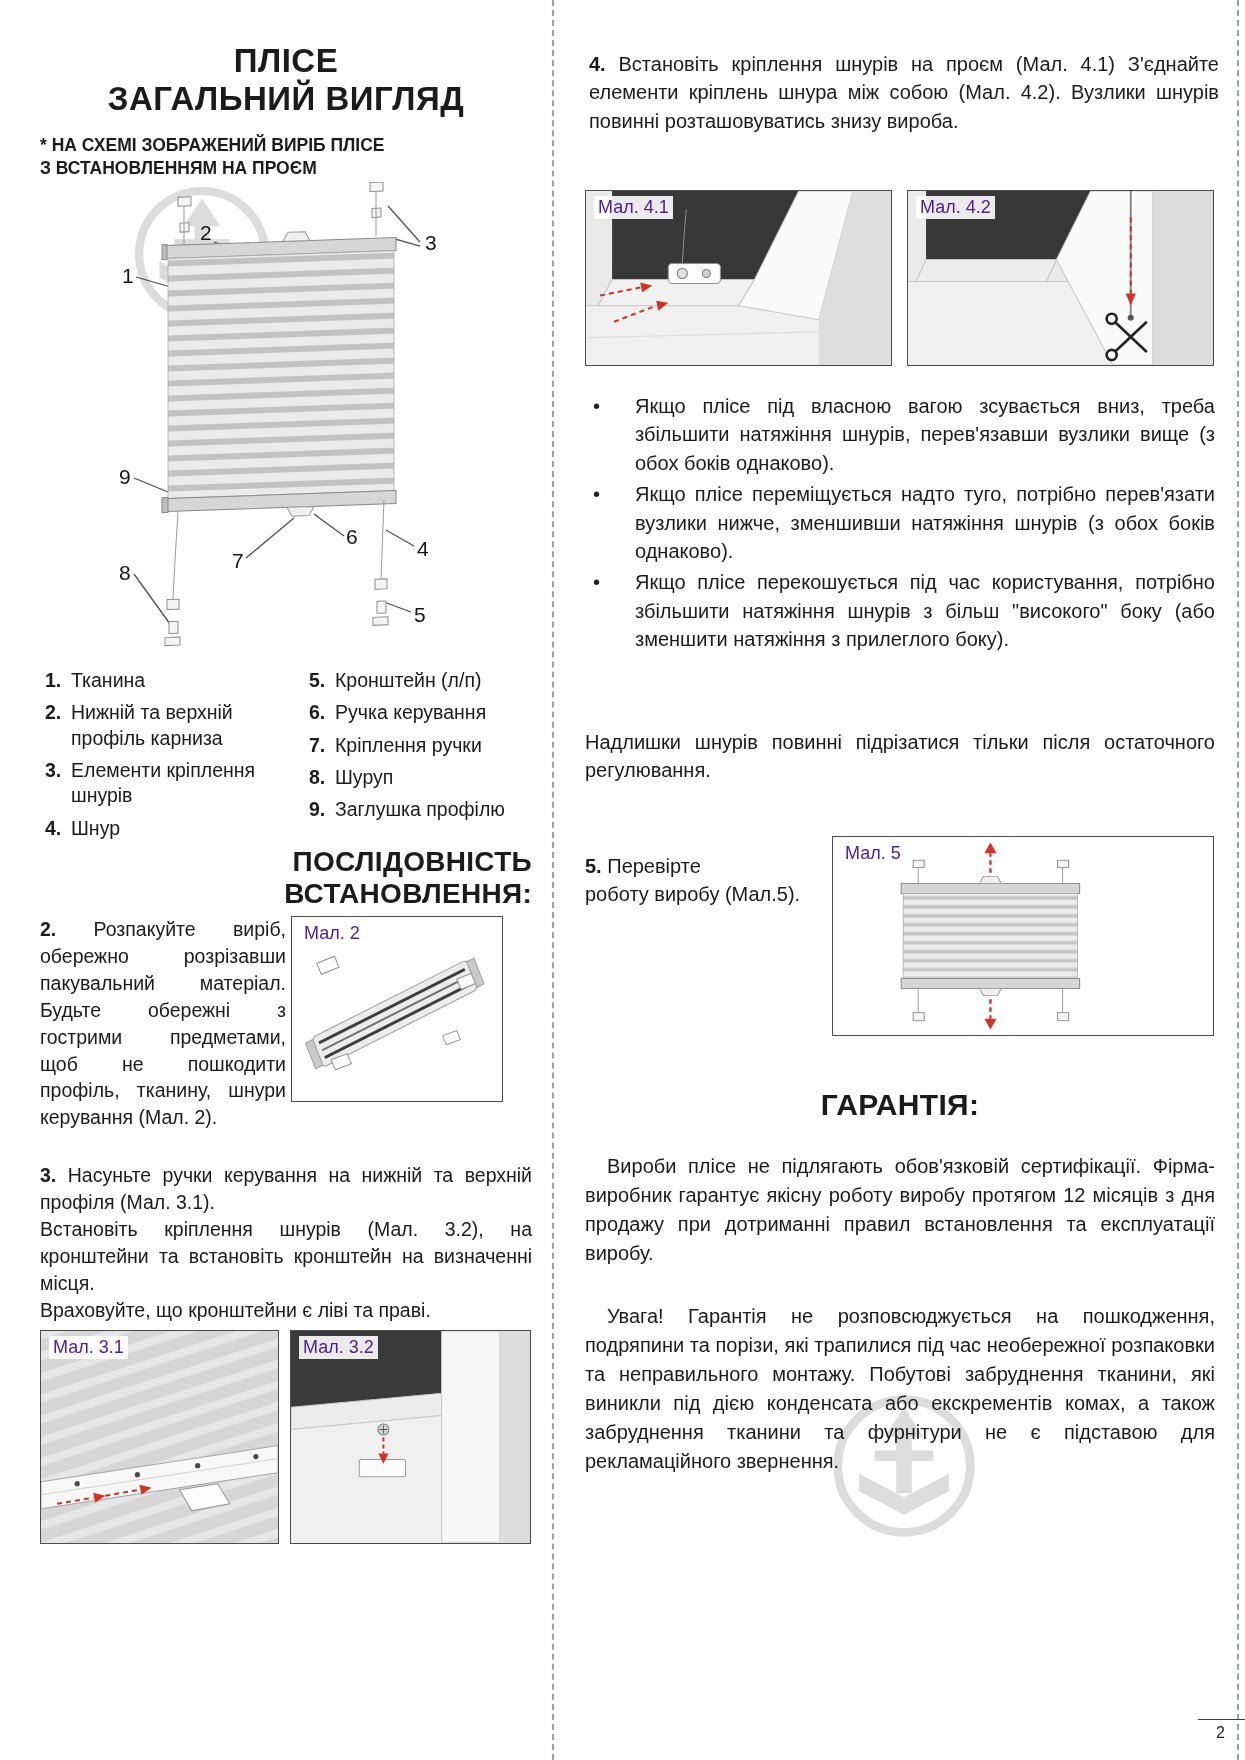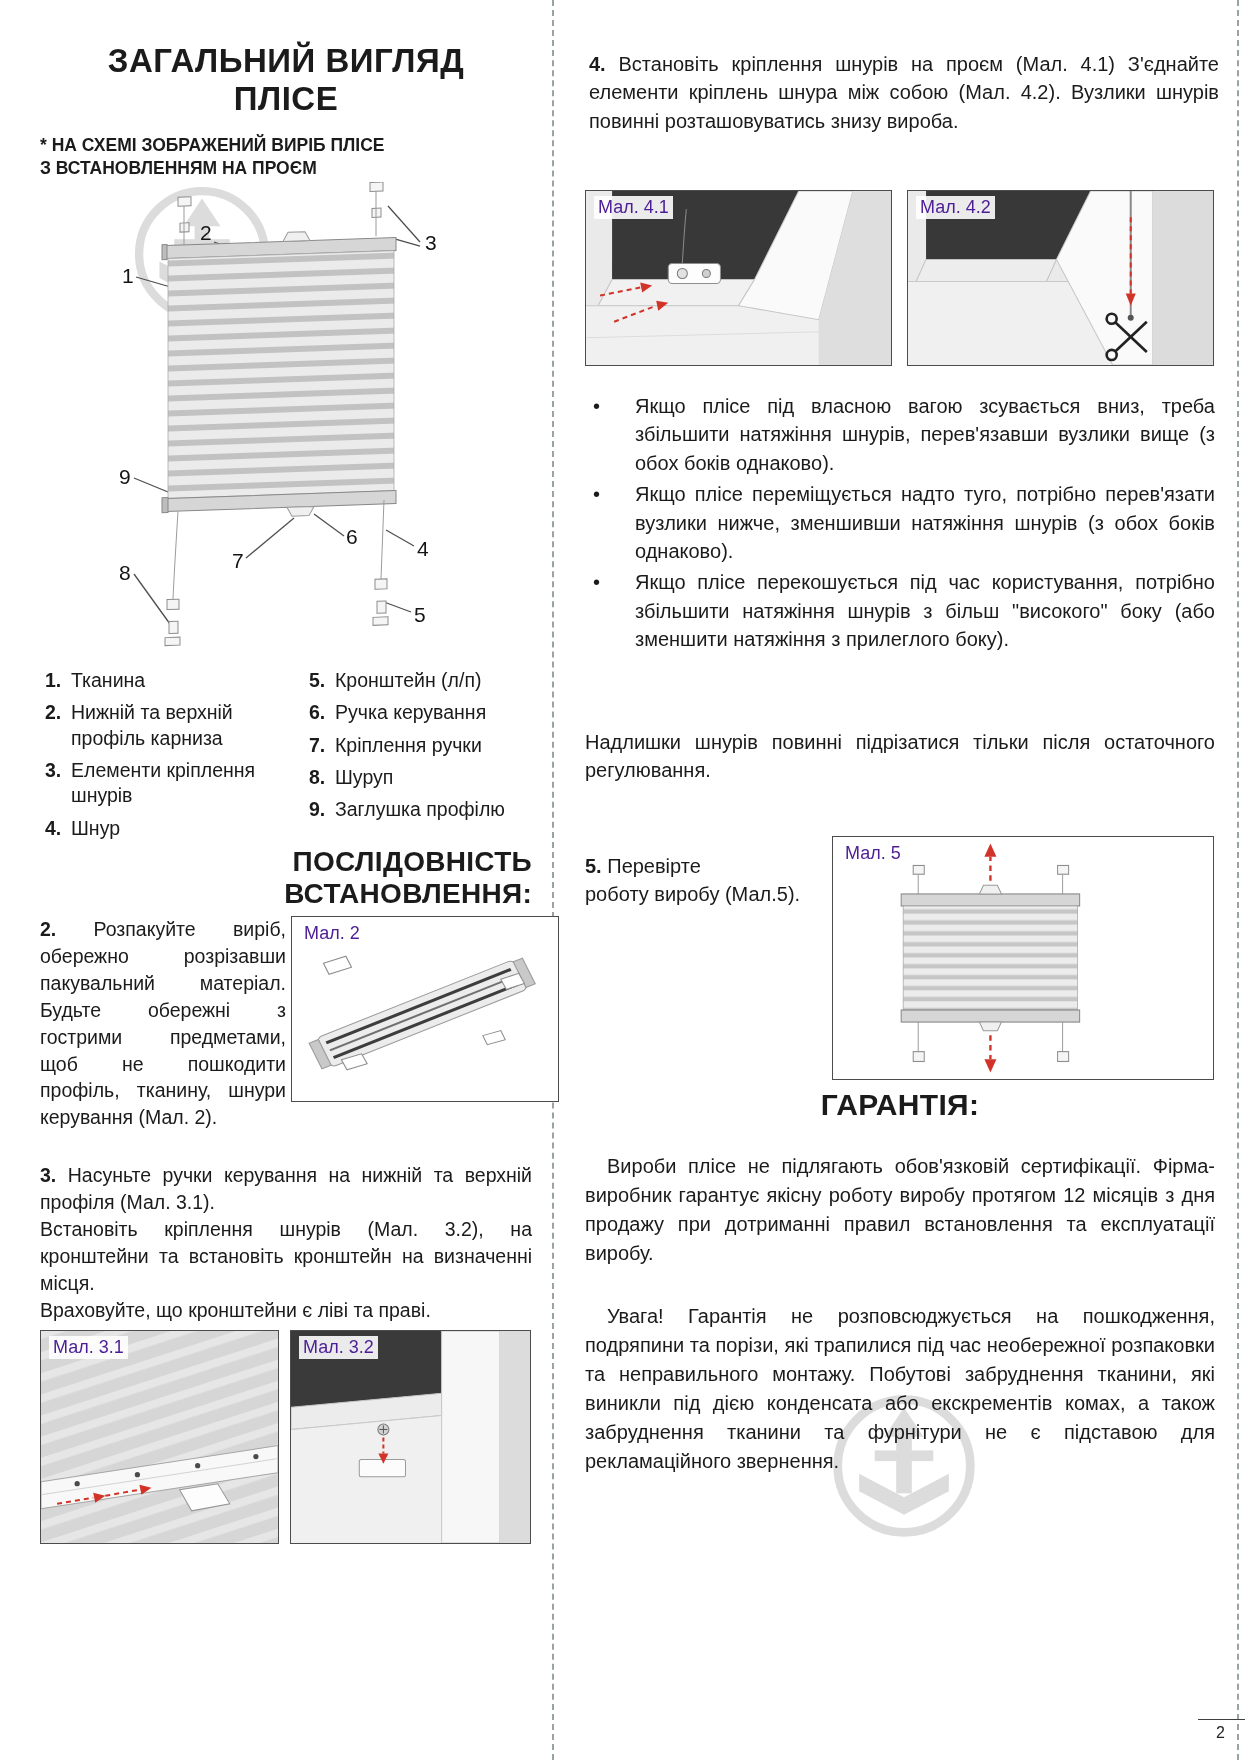--- a/index.html
+++ b/index.html
@@ -26,26 +26,26 @@
   .l-seq-title{position:absolute;left:40px;top:846px;width:492px;text-align:right;
                font-size:28px;font-weight:800;letter-spacing:.3px}
   .l-step2{position:absolute;left:40px;top:916px;width:246px;font-size:19.5px;line-height:1.38;margin:0}
   .l-step3{position:absolute;left:40px;top:1162px;width:492px;font-size:19.5px;line-height:1.38}
   .just{text-align:justify}
 
   .fig{position:absolute;border:1.6px solid #4c4c4c;background:#fff;overflow:hidden}
   .fig svg{display:block;width:100%;height:100%}
   .fig-label{position:absolute;top:5px;left:8px;font-size:18px;line-height:1.15;
              background:rgba(255,255,255,.9);padding:1px 4px;z-index:2;color:#4c1d95}
-  #fig2{left:291px;top:916px;width:268px;height:186px}
+  #fig2{left:291px;top:916px;width:212px;height:186px}
   #fig31{left:40px;top:1330px;width:239px;height:214px}
   #fig32{left:290px;top:1330px;width:241px;height:214px}
   #fig41{left:585px;top:190px;width:307px;height:176px}
   #fig42{left:907px;top:190px;width:307px;height:176px}
-  #fig5{left:832px;top:836px;width:382px;height:244px}
+  #fig5{left:832px;top:836px;width:382px;height:200px}
 
   .r-step4{position:absolute;left:585px;top:46px;width:630px;font-size:20px;line-height:1.42;margin:4px}
   .r-bullets{position:absolute;left:585px;top:392px;width:630px;font-size:20px;line-height:1.42}
   .bullet{display:flex;margin-bottom:3px}
   .bullet .dot{width:50px;flex:none;padding-left:8px}
   .bullet .btext{flex:1;text-align:justify}
   .r-note{position:absolute;left:585px;top:728px;width:630px;font-size:20px;line-height:1.42}
   .r-note p{margin:0;text-align:justify}
   .r-step5{position:absolute;left:585px;top:852px;width:240px;font-size:20px;line-height:1.42;margin:0}
   .r-war-title{position:absolute;left:585px;top:1088px;width:630px;text-align:center;
@@ -80,22 +80,22 @@
       <rect x="72" y="46" width="16" height="62"></rect>
       <rect x="50" y="64" width="60" height="11"></rect>
       <path d="M80,112 L34,88 L34,106 L80,130 L126,106 L126,88 Z"></path>
     </g>
   </svg>
 
   <div class="divider divider-center"></div>
   <div class="divider divider-right"></div>
 
   <div class="l-title">
+    <div>ПЛІСЕ</div>
     <div>ЗАГАЛЬНИЙ ВИГЛЯД</div>
-    <div>ПЛІСЕ</div>
   </div>
 
   <div class="l-sub">
     <div>* НА СХЕМІ ЗОБРАЖЕНИЙ ВИРІБ ПЛІСЕ</div>
     <div>З ВСТАНОВЛЕННЯМ НА ПРОЄМ</div>
   </div>
 
   <svg class="abs" style="left:40px;top:182px" width="492" height="482" viewBox="0 0 492 482">
     <defs>
       <pattern id="pleatsMain" width="12" height="15" patternUnits="userSpaceOnUse">

